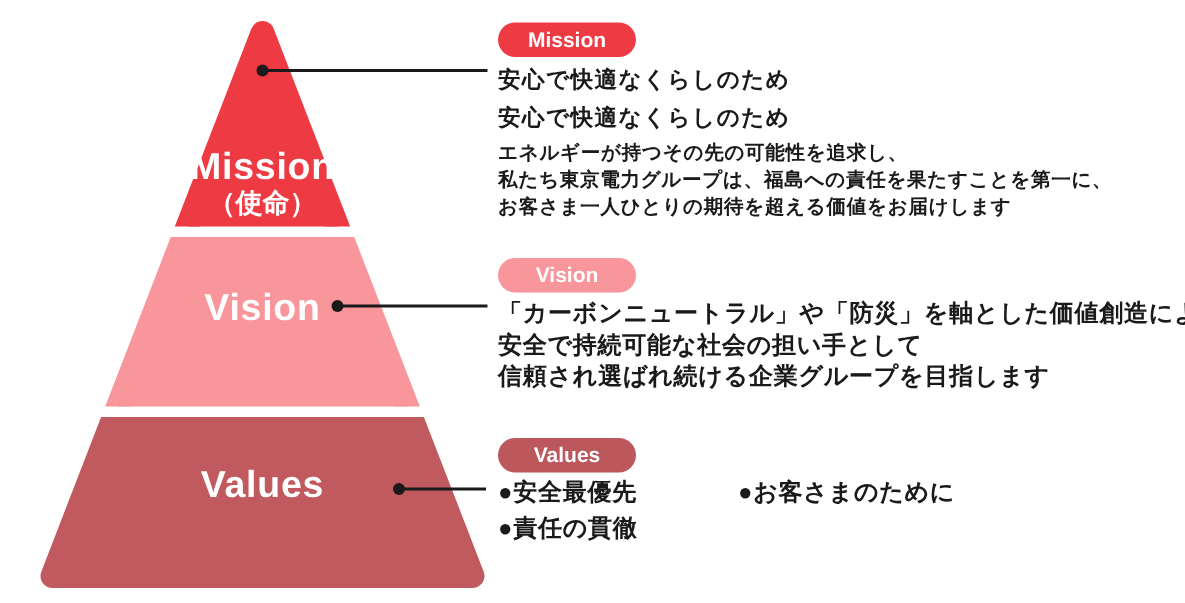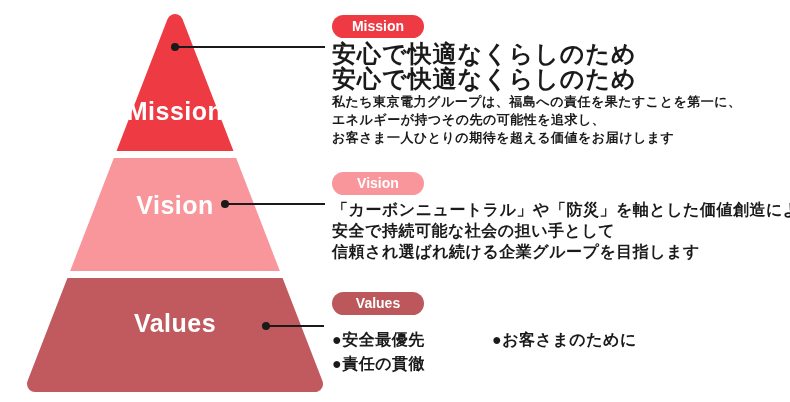--- a/index.html
+++ b/index.html
@@ -27,27 +27,27 @@
 
   .badge {
     width:92px; height:23px; border-radius:12px;
     color:#ffffff; font-weight:bold; font-size:14px; line-height:23px;
     text-align:center;
   }
   .badge-mission { background:#EE3A43; }
   .badge-vision  { background:#F9969B; }
   .badge-values  { background:#BC575B; }
 
-  .m-heading { margin-top:3px; font-size:24px; font-weight:bold; line-height:25px; letter-spacing:1px; white-space:nowrap; }
+  .m-heading { margin-top:3px; font-size:15px; font-weight:bold; line-height:25px; letter-spacing:1px; white-space:nowrap; }
   .m-body    { margin-top:2px; font-size:13px; font-weight:bold; line-height:18px; letter-spacing:0.5px; white-space:nowrap; }
 
   .v-lines { margin-top:4px; font-size:16px; font-weight:bold; line-height:21px; letter-spacing:0.5px; white-space:nowrap; }
 
   .values-grid {
-    margin-top:13px; display:grid; grid-template-columns:160px auto;
+    margin-top:2px; display:grid; grid-template-columns:160px auto;
     font-size:16px; font-weight:bold; line-height:24px; letter-spacing:0.5px; white-space:nowrap;
   }
 
   .connector-line { stroke:#1a1a1a; stroke-width:2; }
   .connector-dot  { fill:#1a1a1a; }
 </style>
 </head>
 <body>
 
 <div class="stage">
@@ -80,37 +80,38 @@
 
     <line class="connector-line" x1="225" y1="204" x2="325" y2="204"></line>
     <circle class="connector-dot" cx="225" cy="204" r="4"></circle>
 
     <line class="connector-line" x1="266" y1="326" x2="324" y2="326"></line>
     <circle class="connector-dot" cx="266" cy="326" r="4"></circle>
   </svg>
 
   <div class="pyr-label" id="label-mission">
     <span class="pyr-en">Mission</span>
+    <span class="pyr-ja">（使命）</span>
   </div>
   <div class="pyr-label" id="label-vision">
     <span class="pyr-en">Vision</span>
   </div>
   <div class="pyr-label" id="label-values">
     <span class="pyr-en">Values</span>
   </div>
 
   <div class="section" id="sec-mission">
     <div class="badge badge-mission">Mission</div>
     <div class="m-heading">
       <div>安心で快適なくらしのため</div>
       <div>安心で快適なくらしのため</div>
     </div>
     <div class="m-body">
+      <div>エネルギーが持つその先の可能性を追求し、</div>
       <div>私たち東京電力グループは、福島への責任を果たすことを第一に、</div>
-      <div>エネルギーが持つその先の可能性を追求し、</div>
       <div>お客さま一人ひとりの期待を超える価値をお届けします</div>
     </div>
   </div>
 
   <div class="section" id="sec-vision">
     <div class="badge badge-vision">Vision</div>
     <div class="v-lines">
       <div>「カーボンニュートラル」や「防災」を軸とした価値創造により</div>
       <div>安全で持続可能な社会の担い手として</div>
       <div>信頼され選ばれ続ける企業グループを目指します</div>

